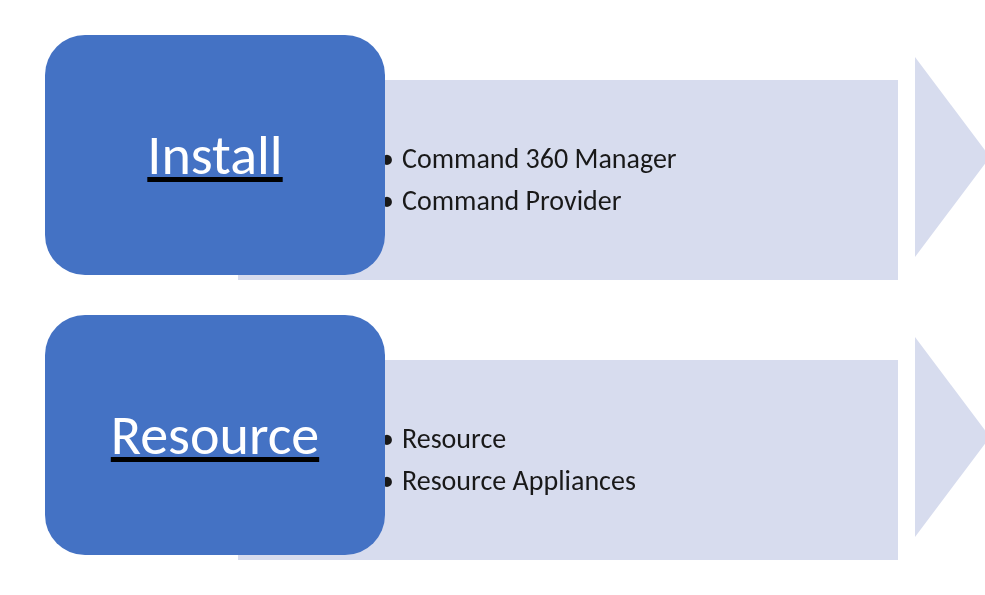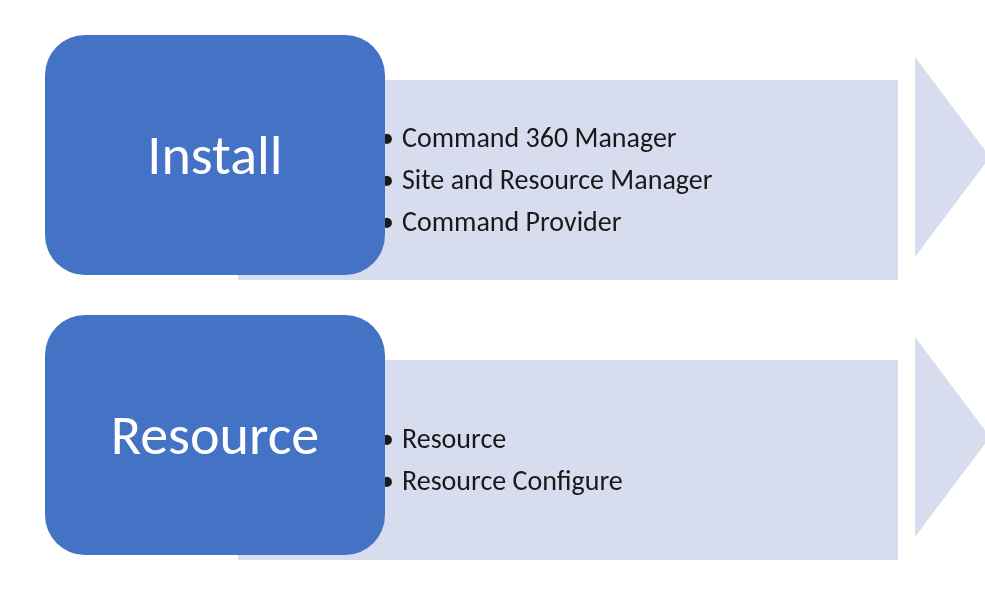--- a/index.html
+++ b/index.html
@@ -52,20 +52,21 @@
       position: absolute;
       left: 0;
       top: 0;
       width: 340px;
       height: 240px;
       background: #4472c4;
       border-radius: 40px;
       display: flex;
       align-items: center;
       justify-content: center;
+      text-decoration: underline;
     }
     .box-label {
       color: #ffffff;
       font-size: 56px;
       font-weight: 400;
     }
     .bullet-list {
       list-style: none;
     }
     .bullet-item {
@@ -82,34 +83,33 @@
       color: #191919;
     }
   </style>
 </head>
 <body>
 
 <div class="row row-1">
   <div class="arrow-body">
     <ul class="bullet-list">
       <li class="bullet-item">Command 360 Manager</li>
-      <li class="bullet-item">Site and Resource Manager</li>
       <li class="bullet-item">Command Provider</li>
     </ul>
   </div>
   <div class="arrow-head"></div>
   <div class="box">
     <span class="box-label">Install</span>
   </div>
 </div>
 
 <div class="row row-2">
   <div class="arrow-body">
     <ul class="bullet-list">
       <li class="bullet-item">Resource</li>
-      <li class="bullet-item">Resource Configure</li>
+      <li class="bullet-item">Resource Appliances</li>
     </ul>
   </div>
   <div class="arrow-head"></div>
   <div class="box">
     <span class="box-label">Resource</span>
   </div>
 </div>
 
 </body></html>

